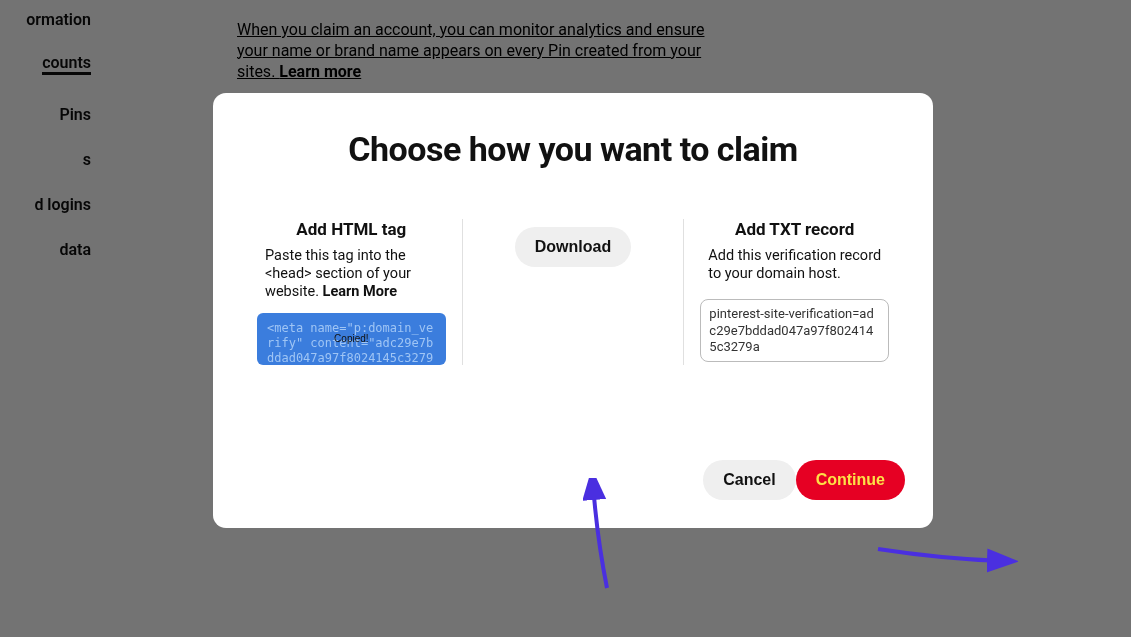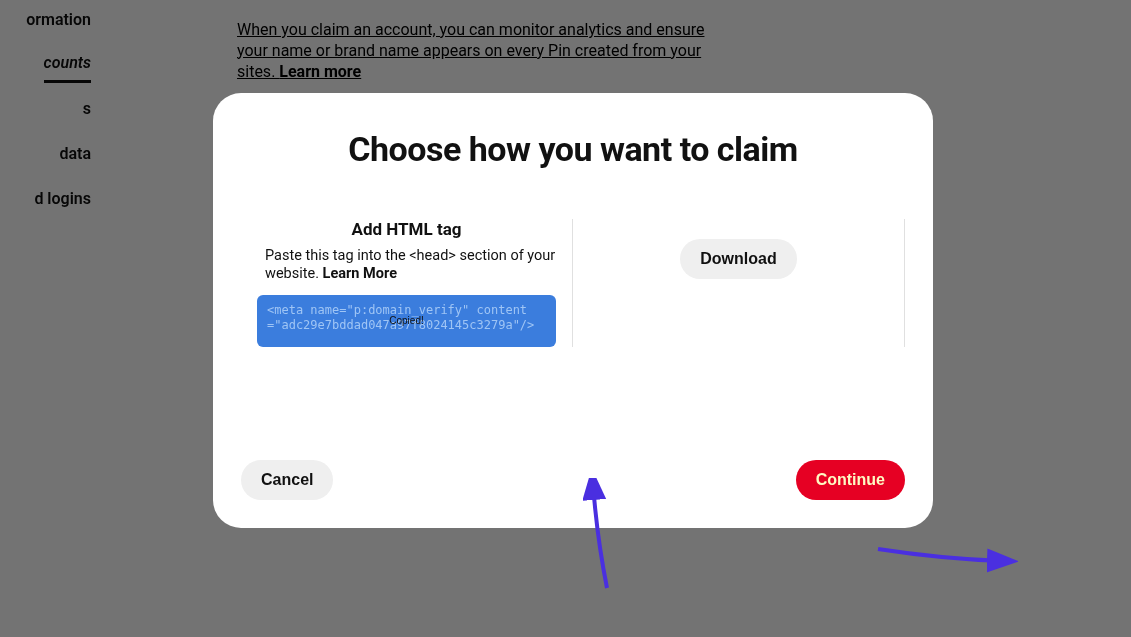--- a/index.html
+++ b/index.html
@@ -52,21 +52,21 @@
       inset: 0;
       background: rgba(0,0,0,0.55);
     }
     .modal {
       position: absolute;
       left: 213px;
       top: 93px;
       width: 720px;
       height: 435px;
       background: #fff;
-      border-radius: 28px;
+      border-radius: 13px;
       padding: 36px 28px 28px 28px;
     }
     .modal-title {
       font-size: 34px;
       font-weight: 700;
       text-align: center;
       color: #111;
       margin-bottom: 50px;
       letter-spacing: -0.5px;
     }
@@ -122,21 +122,21 @@
     .copied-label {
       position: absolute;
       top: 50%;
       left: 50%;
       transform: translate(-50%, -50%);
       color: #111;
       font-family: -apple-system, sans-serif;
       font-size: 10px;
       font-weight: 500;
     }
-    .download-wrap { text-align: center; margin-top: 20px; }
+    .download-wrap { text-align: center; margin-top: 8px; }
     .download-btn {
       background: #efefef;
       border: none;
       border-radius: 22px;
       padding: 11px 20px;
       font-size: 16px;
       font-weight: 700;
       color: #111;
       cursor: pointer;
     }
@@ -149,69 +149,70 @@
       line-height: 1.25;
       word-break: break-all;
       margin-top: 16px;
     }
     .modal-footer {
       position: absolute;
       left: 28px;
       right: 28px;
       bottom: 28px;
       display: flex;
-      justify-content: space-between;
+      justify-content: flex-end;
       align-items: center;
     }
     .cancel-btn {
       background: #efefef;
       border: none;
       border-radius: 22px;
       padding: 11px 20px;
       font-size: 16px;
       font-weight: 700;
       color: #111;
       cursor: pointer;
     }
     .continue-btn {
       background: #e60023;
       border: none;
       border-radius: 22px;
       padding: 11px 20px;
       font-size: 16px;
       font-weight: 700;
-      color: #fef9c3;
+      color: #fde047;
       cursor: pointer;
     }
     .arrow-1 {
       position: absolute;
       left: 370px;
       top: 385px;
       pointer-events: none;
     }
     .arrow-2 {
       position: absolute;
       left: 660px;
       top: 442px;
       pointer-events: none;
     }
-    #si-active { padding-top: 0; padding-bottom: 8px; margin-top: 8px; font-style: italic; }
+    #si-active { padding-top: 0; padding-bottom: 0; margin-top: 8px; }
   </style>
 </head>
 <body>
 
 <div class="sidebar">
   <div class="sidebar-item"><span>ormation</span></div>
   <div style="text-align:right">
       <span id="si-active" class="sidebar-item active"><span>counts</span></span>
     </div>
   <div class="sidebar-clear"></div>
+  <div class="sidebar-item" style="margin-top:14px"><span>Pins</span></div>
   <div class="sidebar-item"><span>s</span></div>
+  <div class="sidebar-item"><span>d logins</span></div>
   <div class="sidebar-item"><span>data</span></div>
-  <div class="sidebar-item"><span>d logins</span></div>
 </div>
 
 <div class="page-description">
   <span>When you claim an account, you can monitor analytics and ensure your name or brand name appears on every Pin created from your sites. </span><span class="learn-more-link">Learn more</span>
 </div>
 
 <div class="overlay"></div>
 
 <div class="modal">
   <h1 class="modal-title">Choose how you want to claim</h1>
@@ -226,20 +227,25 @@
         <span class="copied-label">Copied!</span>
       </div>
     </div>
 
     <div class="option divider-right">
       <div class="download-wrap">
         <button class="download-btn">Download</button>
       </div>
     </div>
 
+    <div class="option">
+      <div class="option-title">Add TXT record</div>
+      <div class="option-desc">Add this verification record to your domain host.</div>
+      <div class="txt-box">pinterest-site-verification=adc29e7bddad047a97f8024145c3279a</div>
+    </div>
 
   </div>
 
   <div class="modal-footer">
     <button class="cancel-btn">Cancel</button>
     <button class="continue-btn">Continue</button>
   </div>
 
   <svg class="arrow-1" width="40" height="115">
     <defs>

